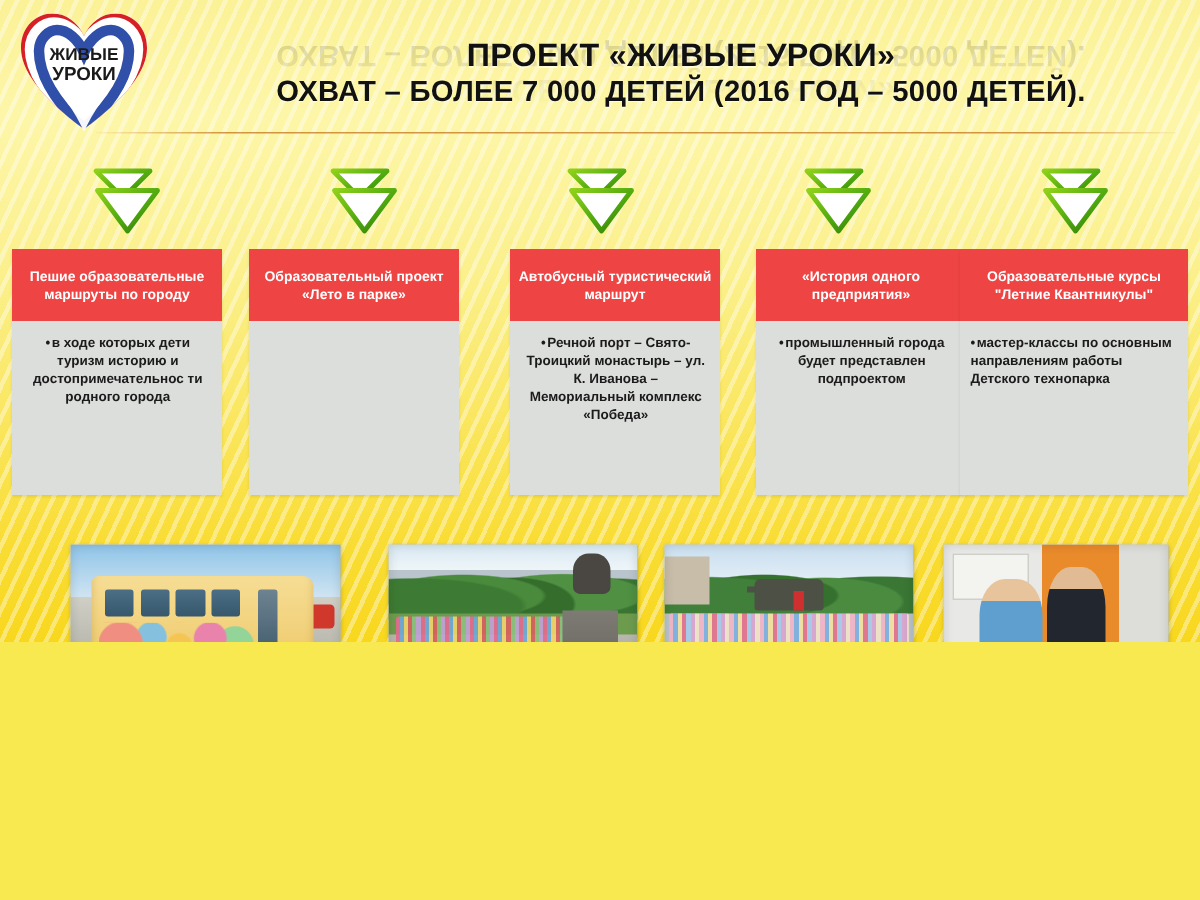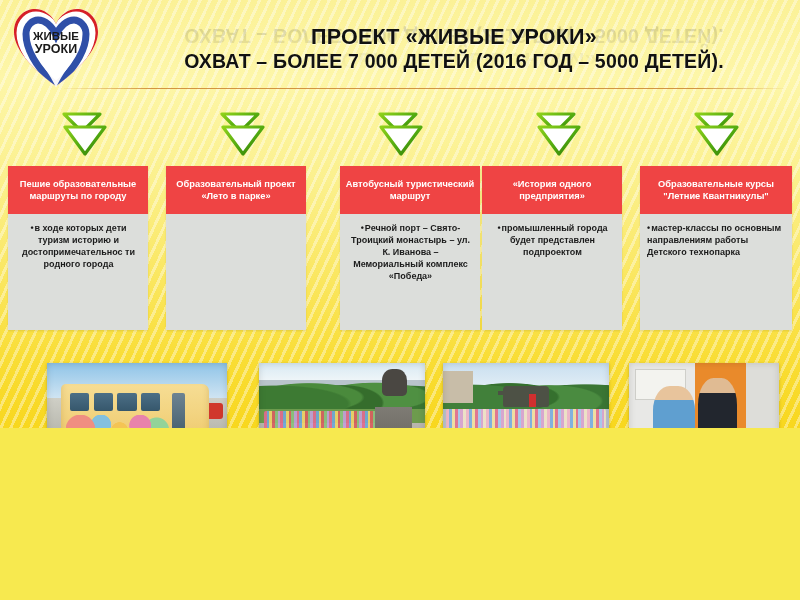--- a/index.html
+++ b/index.html
@@ -468,21 +468,21 @@
 
   <div class="card" style="left:324px; width:140px;margin-left:16px;">
     <div class="card-header">
       <span>Автобусный туристический маршрут</span>
     </div>
     <div class="card-body">
       <span class="bullet-text">Речной порт – Свято-Троицкий монастырь – ул. К. Иванова – Мемориальный комплекс «Победа»</span>
     </div>
   </div>
 
-  <div class="card" style="left:482px; width:140px;">
+  <div class="card" style="left:504px; width:140px;">
     <div class="card-header">
       <span>«История  одного предприятия»</span>
     </div>
     <div class="card-body">
       <span class="bullet-text">промышленный города будет представлен подпроектом</span>
     </div>
   </div>
 
   <div class="card" style="left:640px; width:152px;">
     <div class="card-header">

